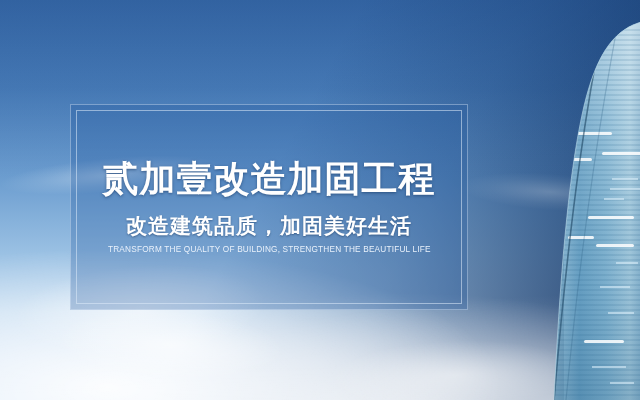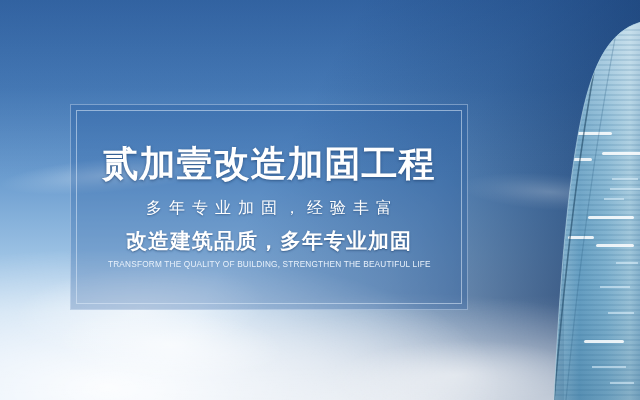--- a/index.html
+++ b/index.html
@@ -330,21 +330,20 @@
       <path d="M160,20 C122,24 104,56 92,106 C80,158 70,236 62,400" fill="none" stroke="#b8d8e8" stroke-opacity="0.6" stroke-width="1"></path>
     </svg>
   </div>
 
   <div class="panel">
     <div class="panel-inner-border"></div>
 
     <div class="panel-content">
       <h1 class="headline">贰加壹改造加固工程</h1>
 
-      <p class="subline-1">多年专业加固，经验丰富</p>
-
-      <p class="subline-2">改造建筑品质，多年专业加固</p>
+
+      <p class="subline-2">改造建筑品质，加固美好生活</p>
 
       <p class="subline-en">TRANSFORM THE QUALITY OF BUILDING, STRENGTHEN THE BEAUTIFUL LIFE</p>
     </div>
   </div>
 
 </div>
 
 </body></html>

